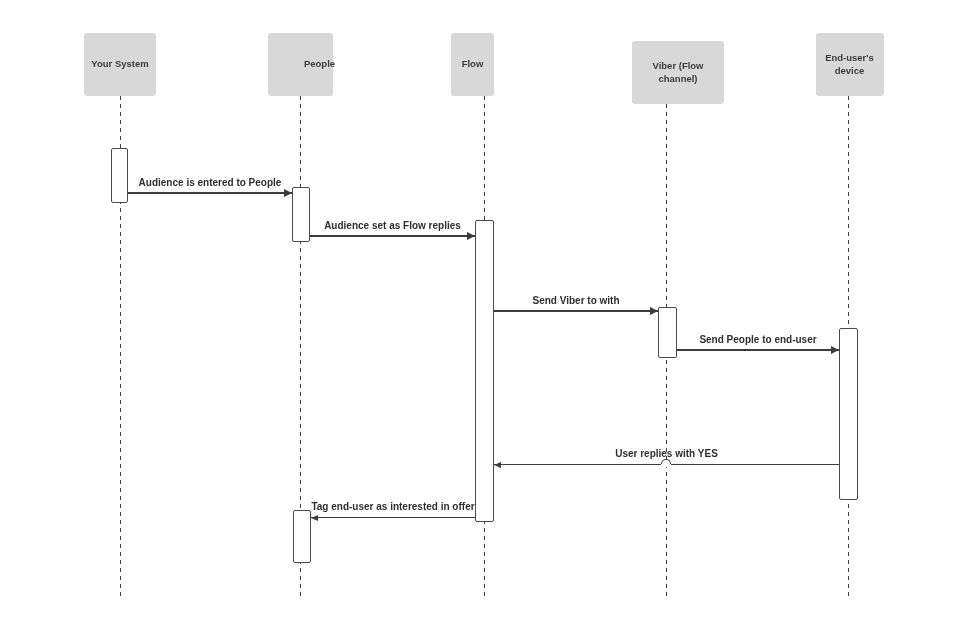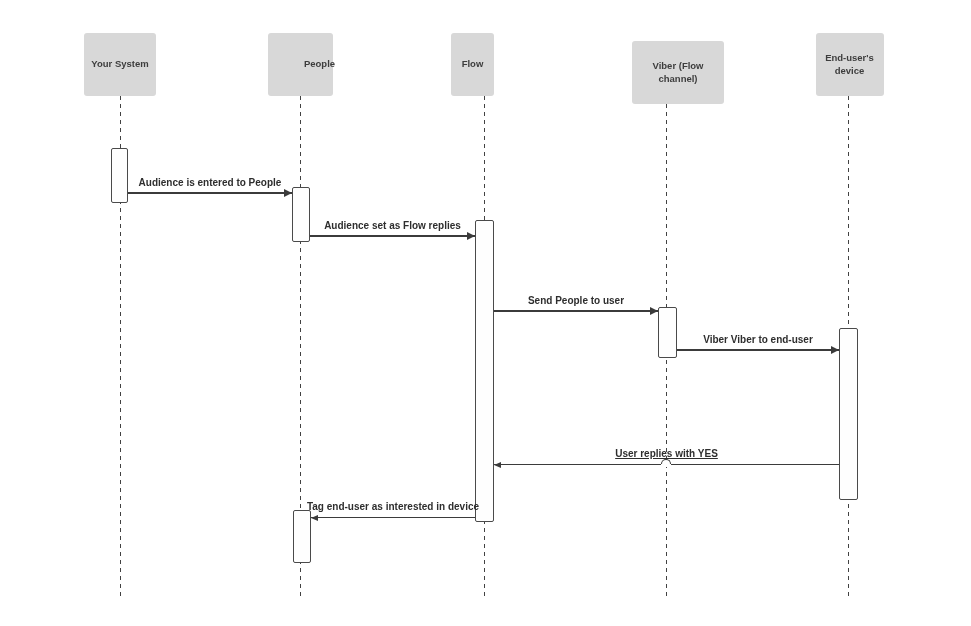--- a/index.html
+++ b/index.html
@@ -92,28 +92,28 @@
       <div class="arrowhead right"></div>
     </div>
     <div class="msg-label" style="left: 210px; top: 177px;">Audience is entered to People</div>
     <div class="msg-line call" style="left: 310px; top: 235px; width: 165px;">
       <div class="arrowhead right"></div>
     </div>
     <div class="msg-label" style="left: 392.5px; top: 220px;">Audience set as Flow replies</div>
     <div class="msg-line call" style="left: 494px; top: 310px; width: 164px;">
       <div class="arrowhead right"></div>
     </div>
-    <div class="msg-label" style="left: 576px; top: 295px;">Send People to user</div>
+    <div class="msg-label" style="left: 576px; top: 295px;">Send Viber to with</div>
     <div class="msg-line call" style="left: 677px; top: 349px; width: 162px;">
       <div class="arrowhead right"></div>
     </div>
-    <div class="msg-label" style="left: 758px; top: 334px;">Viber Viber to end-user</div>
+    <div class="msg-label" style="left: 758px; top: 334px;">Send People to end-user</div>
     <div class="msg-line reply" style="left: 494px; top: 464px; width: 345px;">
       <div class="hop-gap" style="left: 167px;"></div>
       <div class="hop-arc" style="left: 167px;"></div>
       <div class="arrowhead left"></div>
     </div>
-    <div class="msg-label" style="left: 666.5px; top: 448px; text-decoration: underline;">User replies with YES</div>
+    <div class="msg-label" style="left: 666.5px; top: 448px;">User replies with YES</div>
     <div class="msg-line reply" style="left: 311px; top: 517px; width: 164px;">
       <div class="arrowhead left"></div>
     </div>
-    <div class="msg-label" style="left: 393px; top: 501px;">Tag end-user as interested in device</div>
+    <div class="msg-label" style="left: 393px; top: 501px;">Tag end-user as interested in offer</div>
   </div>
 
 </body></html>

